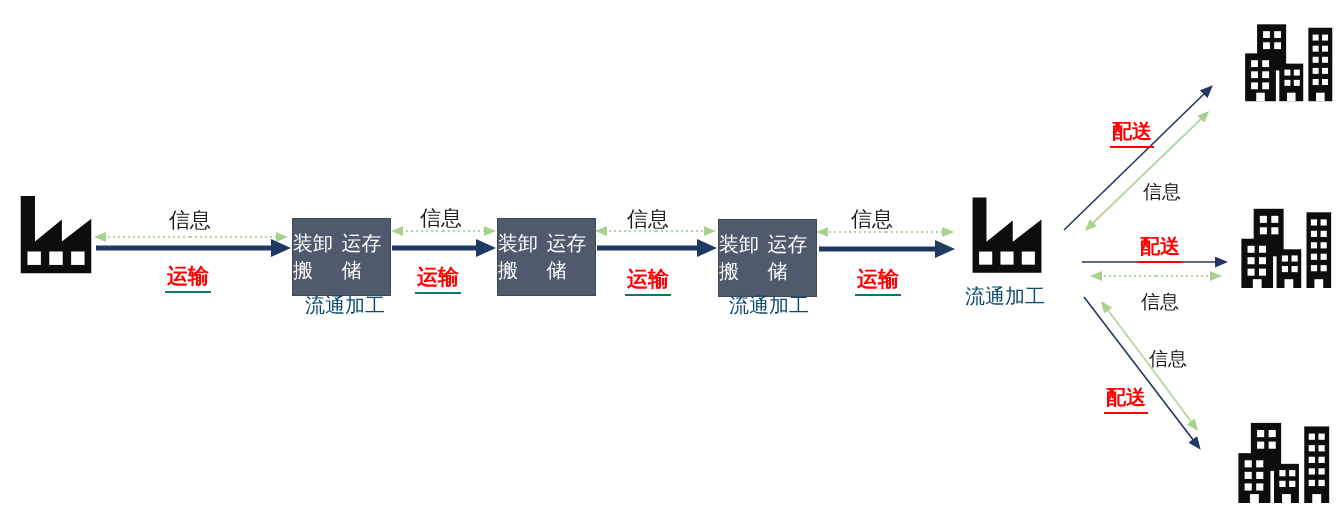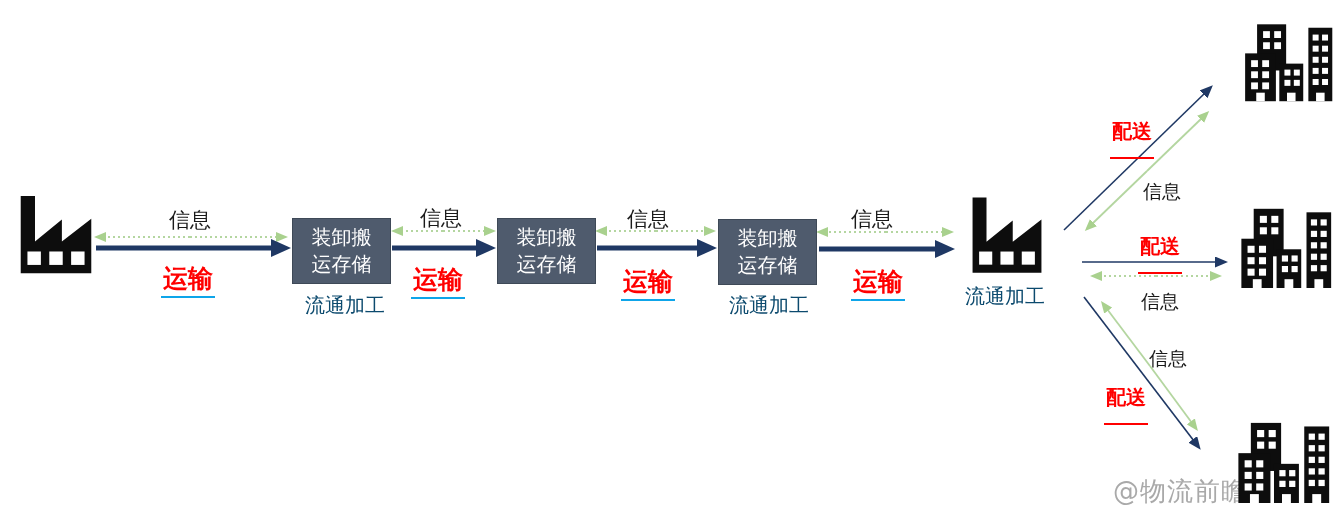--- a/index.html
+++ b/index.html
@@ -9,33 +9,32 @@
     background:#ffffff;
     overflow:hidden;
     font-family:"DejaVu Sans","Liberation Sans",sans-serif;
   }
   #arrow-layer{position:absolute;left:0;top:0;}
   .abs{position:absolute;}
   .lbl{position:absolute;transform:translateX(-50%);white-space:nowrap;}
   .info-lbl{font-size:21px;color:#1a1a1a;}
   .fan-info-lbl{font-size:19px;color:#1a1a1a;}
   .transport-lbl{
-    font-size:25px;font-weight:bold;color:#ff0000;
-    border-bottom:2px solid #0ea5e9;padding:0 2px 1px 2px;
+    font-size:21px;font-weight:bold;color:#ff0000;
+    border-bottom:2px solid #0f766e;padding:0 2px 1px 2px;
   }
   .delivery-lbl{
     font-size:20px;font-weight:bold;color:#ff0000;
-    border-bottom:2px solid #ff0000;padding:0 2px 12px 2px;
+    border-bottom:2px solid #ff0000;padding:0 2px 1px 2px;
   }
   .pbox{
-    position:absolute;width:99px;height:66px;
+    position:absolute;width:99px;height:78px;
     background:#4f5b6d;border:1px solid #3e4957;box-sizing:border-box;
     color:#ffffff;font-size:20px;line-height:27px;
-    display:flex;flex-direction:column;align-items:center;justify-content:center;
-    text-align:center;
+    display:flex;flex-direction:row;align-items:center;justify-content:center;
   }
   .sublabel{font-size:20px;color:#0c4a6e;}
   .icon svg{display:block;width:100%;height:100%;}
   #watermark{
     position:absolute;left:1113px;top:474px;
     font-size:26px;color:#a9a9a9;letter-spacing:1px;
   }
 </style>
 </head>
 <body>
@@ -153,21 +152,20 @@
 
   <span class="lbl delivery-lbl" style="left:1132px;top:118px">配送</span>
   <span class="lbl fan-info-lbl" style="left:1162px;top:179px">信息</span>
 
   <span class="lbl delivery-lbl" style="left:1160px;top:233px">配送</span>
   <span class="lbl fan-info-lbl" style="left:1160px;top:289px">信息</span>
 
   <span class="lbl fan-info-lbl" style="left:1168px;top:346px">信息</span>
   <span class="lbl delivery-lbl" style="left:1126px;top:384px">配送</span>
 
-  <div id="watermark">@物流前瞻</div>
 
   <div class="abs icon" style="left:1240px;top:15px;width:94px;height:87px">
     <svg viewBox="0 0 110 100">
       <g fill="#0d0d0d">
         <rect x="20" y="10" width="34" height="54"></rect>
         <rect x="6" y="44" width="36" height="56"></rect>
         <rect x="46" y="56" width="28" height="44"></rect>
         <rect x="80" y="14" width="28" height="86"></rect>
       </g>
       <g fill="#ffffff">

